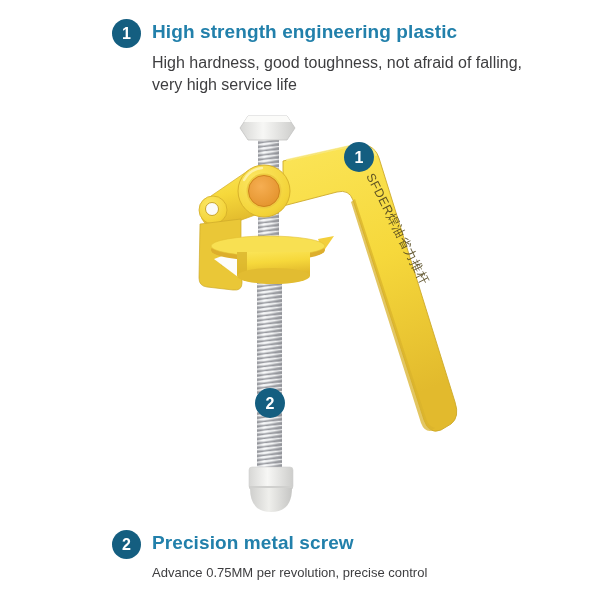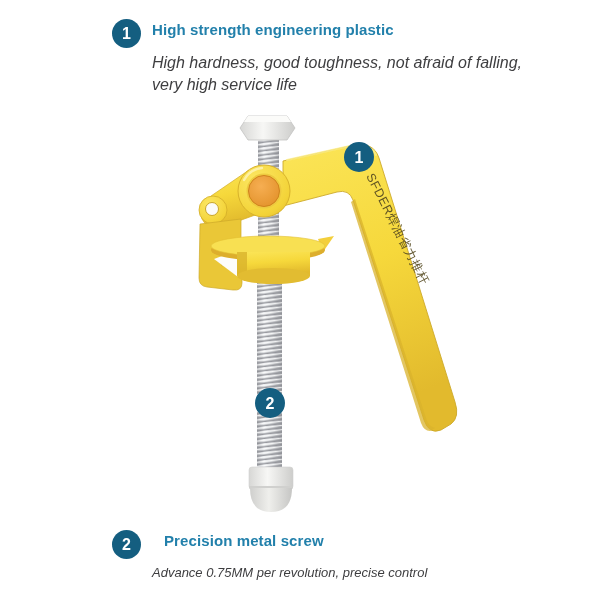--- a/index.html
+++ b/index.html
@@ -8,30 +8,30 @@
     font-family:"Liberation Sans",sans-serif;
   }
   
   .feature-badge{
     position:absolute;width:29px;height:29px;border-radius:50%;
     background:#145E80;color:#ffffff;font-weight:bold;font-size:16px;
     display:flex;align-items:center;justify-content:center;line-height:1;
   }
   .feature-title{
     position:absolute;left:152px;color:#2280AB;font-weight:bold;
-    font-size:15px;letter-spacing:.1px;white-space:nowrap;
+    font-size:19px;letter-spacing:.1px;white-space:nowrap;
   }
   .feature-desc{
-    position:absolute;left:152px;color:#3E3E40;font-size:16px;line-height:1.36;font-style:italic;
+    position:absolute;left:152px;color:#3E3E40;font-size:16px;line-height:1.36;
   }
   #badge-1{left:112px;top:19px;}
   #title-1{top:21px;}
   #desc-1{top:52px;width:392px;}
   #badge-2{left:112px;top:530px;}
-  #title-2{top:532px;margin-left:12px;}
+  #title-2{top:532px;}
   #desc-2{top:564px;width:420px;font-size:13px;}
   
   .product-svg{position:absolute;left:0;top:0;}
   .svg-badge-num{
     font-family:"Liberation Sans",sans-serif;font-weight:bold;font-size:16px;fill:#ffffff;
   }
   .handle-label{
     font-family:"Liberation Sans",sans-serif;font-size:12.5px;fill:#554A20;
     letter-spacing:.5px;opacity:.92;
   }

